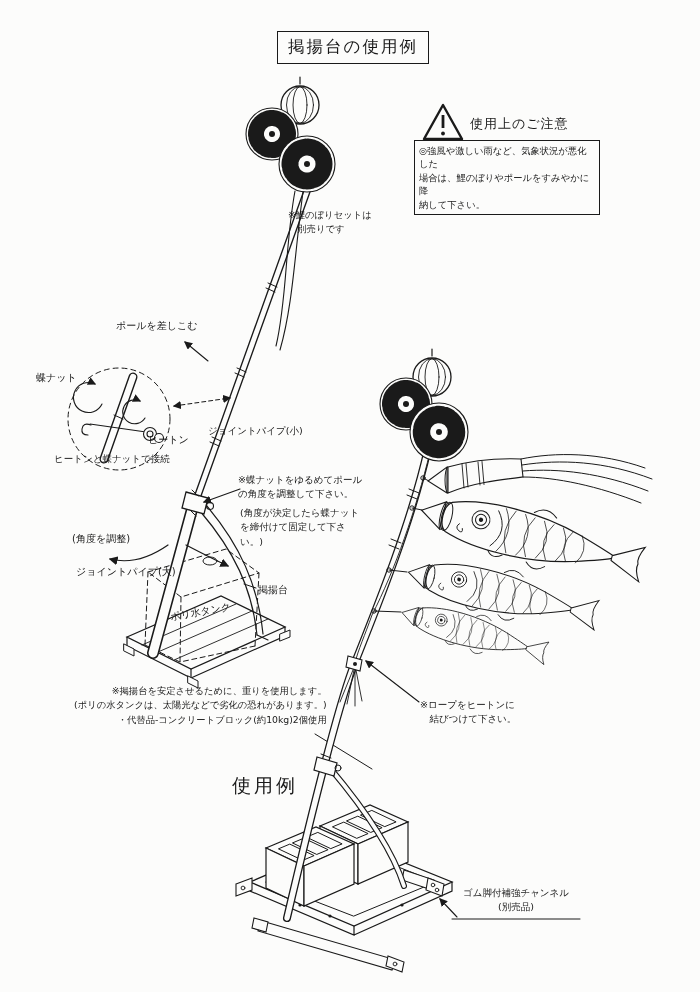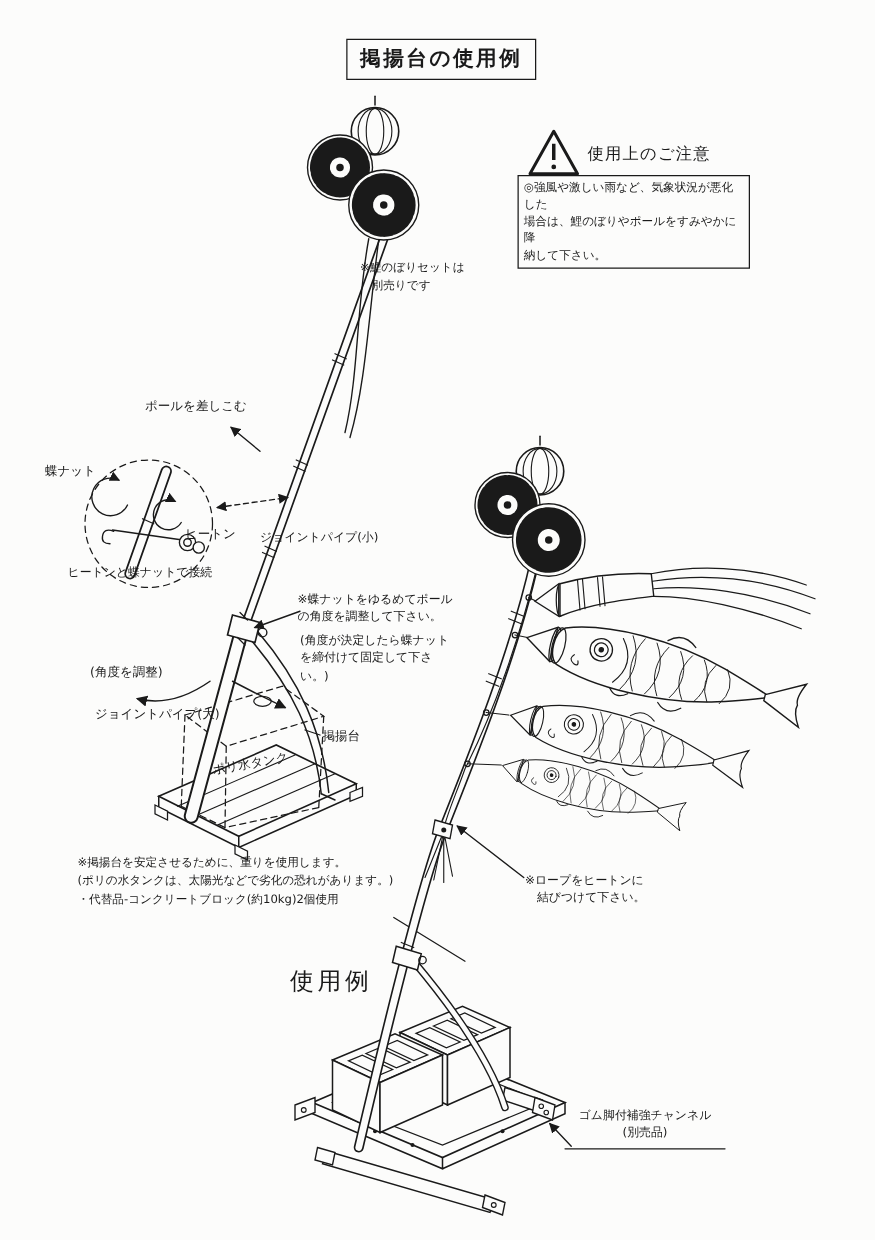--- a/index.html
+++ b/index.html
@@ -2,37 +2,37 @@
 <html><head>
 <meta charset="utf-8">
 <style>
   html,body{margin:0;padding:0;background:#e8e8e8;}
   #page{position:relative;width:700px;height:992px;background:#fcfcfb;overflow:hidden;
         font-family:"DejaVu Sans",sans-serif;color:#1a1a1a;}
   #art{position:absolute;left:0;top:0;}
   .txt{position:absolute;white-space:pre-line;line-height:1.5;font-size:9.5px;}
   .note{font-size:9.3px;}
   .boxed{border:1.4px solid #1a1a1a;}
-  #title{left:277px;top:31px;font-size:16.5px;letter-spacing:2px;padding:3px 10px;font-weight:700;}
+  #title{left:277px;top:31px;font-size:16.5px;letter-spacing:2px;padding:3px 10px;font-weight:400;}
   #caution-head{left:470px;top:114px;font-size:13px;letter-spacing:1px;}
   #caution-body{left:414px;top:140px;width:176px;padding:3px 4px;line-height:1.45;}
   #assembly-note{left:60px;top:167px;}
   #sold-sep{left:288px;top:208px;}
   #insert-pole{left:116px;top:318px;font-size:10px;}
   #wing-nut{left:36px;top:370px;font-size:10px;text-align:right;}
-  #heaton{left:148px;top:420px;font-size:10px;}
+  #heaton{left:148px;top:432px;font-size:10px;}
   #connect-cap{left:54px;top:452px;}
   #jp-small{left:208px;top:424px;}
   #angle-note{left:238px;top:473px;}
   #angle-note-sub{left:240px;top:506px;}
   #adjust-angle{left:72px;top:531px;font-size:10px;}
   #jp-large{left:76px;top:564px;font-size:10px;}
   #stand-lbl{left:258px;top:582px;font-size:10px;}
   #tank-lbl{left:170px;top:604px;font-size:10px;transform:rotate(-10deg);}
-  #weight-note{left:62px;top:684px;line-height:1.55;}
+  #weight-note{left:74px;top:684px;line-height:1.55;text-align:right;}
   #usage-ex{left:232px;top:771px;font-size:19px;letter-spacing:3px;}
   #rope-note{left:420px;top:698px;}
   #channel-lbl{left:452px;top:886px;width:128px;text-align:center;}
 </style>
 </head>
 <body>
 
 <div id="page">
 
 <svg id="art" width="700" height="992" viewBox="0 0 700 992">

